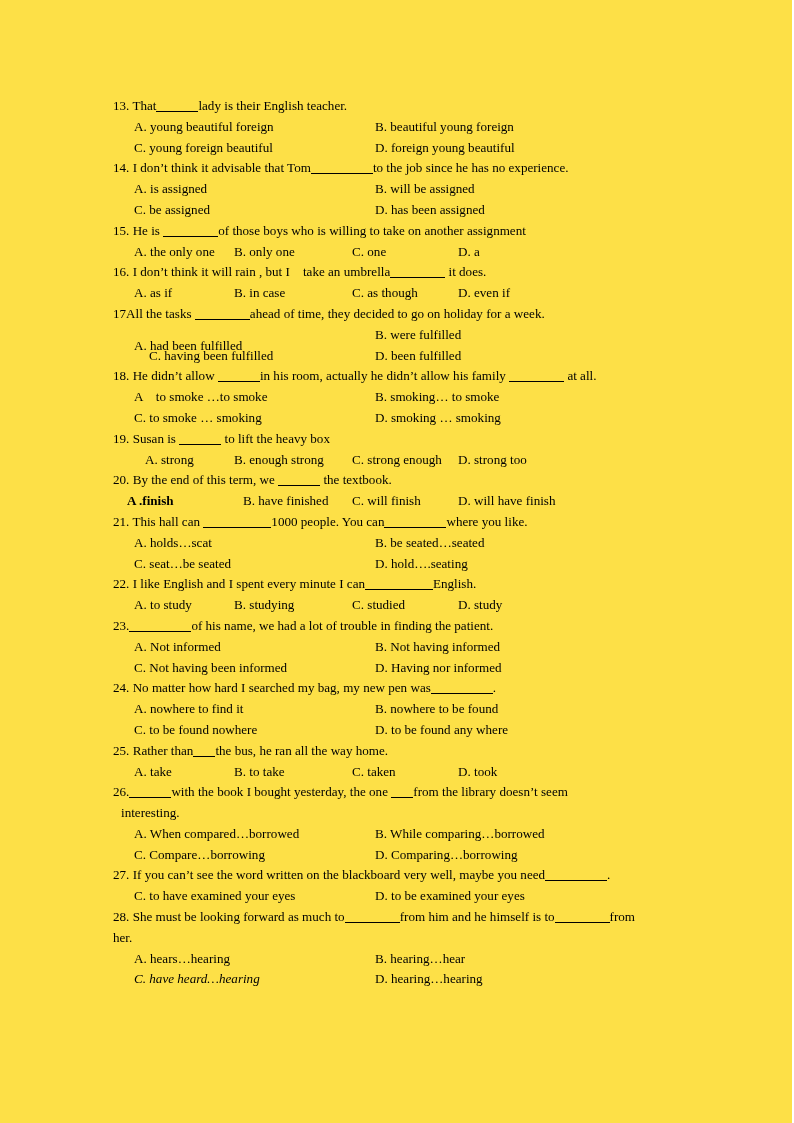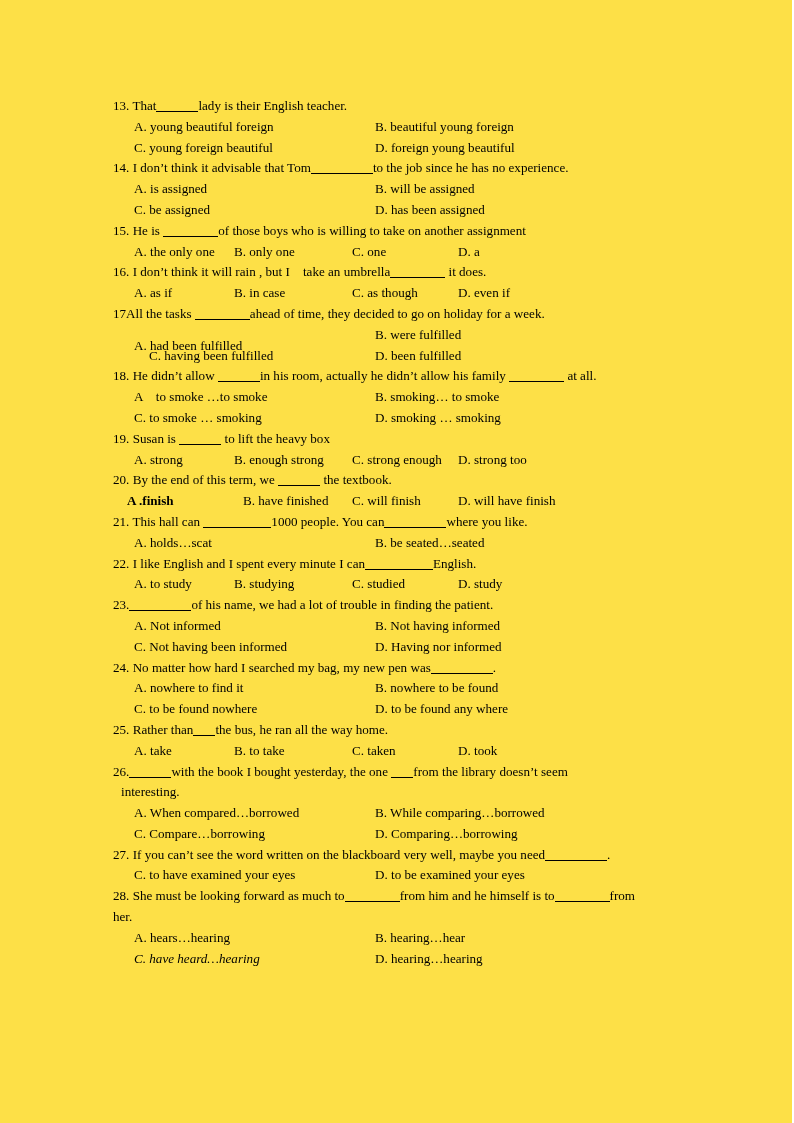--- a/index.html
+++ b/index.html
@@ -136,41 +136,45 @@
           <span class="opt" style="left: 262px;"><span>B.</span><span> smoking… to smoke</span></span>
         </div>
         <div class="opts">
           <span class="opt" style="left: 21px;"><span>C.</span><span> to smoke … smoking</span></span>
           <span class="opt" style="left: 262px;"><span>D.</span><span> smoking … smoking</span></span>
         </div>
       </div>
       <div class="q-block">
         <div class="stem"><span>19.</span> Susan is <span class="blank b-md"></span> to lift the heavy box</div>
         <div class="opts">
-          <span class="opt" style="left: 21px;"><span>A.</span><span> strong</span></span>
+          <span class="opt" style="left: 32px;"><span>A.</span><span> strong</span></span>
           <span class="opt" style="left: 121px;"><span>B.</span><span> enough strong</span></span>
           <span class="opt" style="left: 239px;"><span>C.</span><span> strong enough</span></span>
           <span class="opt" style="left: 345px;"><span>D.</span><span> strong too</span></span>
         </div>
       </div>
       <div class="q-block">
         <div class="stem"><span>20.</span> By the end of this term, we <span class="blank b-md"></span> the textbook.</div>
         <div class="opts">
           <span class="opt" style="left: 14px; font-weight: bold;"><span>A</span><span> .finish</span></span>
           <span class="opt" style="left: 130px; text-align: center;"><span>B.</span><span> have finished</span></span>
           <span class="opt" style="left: 239px;"><span>C.</span><span> will finish</span></span>
           <span class="opt" style="left: 345px;"><span>D.</span><span> will have finish</span></span>
         </div>
       </div>
       <div class="q-block">
         <div class="stem"><span>21.</span> This hall can <span class="blank b-xxl"></span>1000 people. You can<span class="blank b-xl"></span>where you like.</div>
         <div class="opts">
           <span class="opt" style="left: 21px;"><span>A.</span><span> holds…scat</span></span>
           <span class="opt" style="left: 262px;"><span>B.</span><span> be seated…seated</span></span>
         </div>
+        <div class="opts">
+          <span class="opt" style="left: 21px;"><span>C.</span><span> seat…be seated</span></span>
+          <span class="opt" style="left: 262px;"><span>D.</span><span> hold….seating</span></span>
+        </div>
       </div>
       <div class="q-block">
         <div class="stem"><span>22.</span> I like English and I spent every minute I can<span class="blank b-xxl"></span>English.</div>
         <div class="opts">
           <span class="opt" style="left: 21px;"><span>A.</span><span> to study</span></span>
           <span class="opt" style="left: 121px;"><span>B.</span><span> studying</span></span>
           <span class="opt" style="left: 239px;"><span>C.</span><span> studied</span></span>
           <span class="opt" style="left: 345px;"><span>D.</span><span> study</span></span>
         </div>
       </div>

